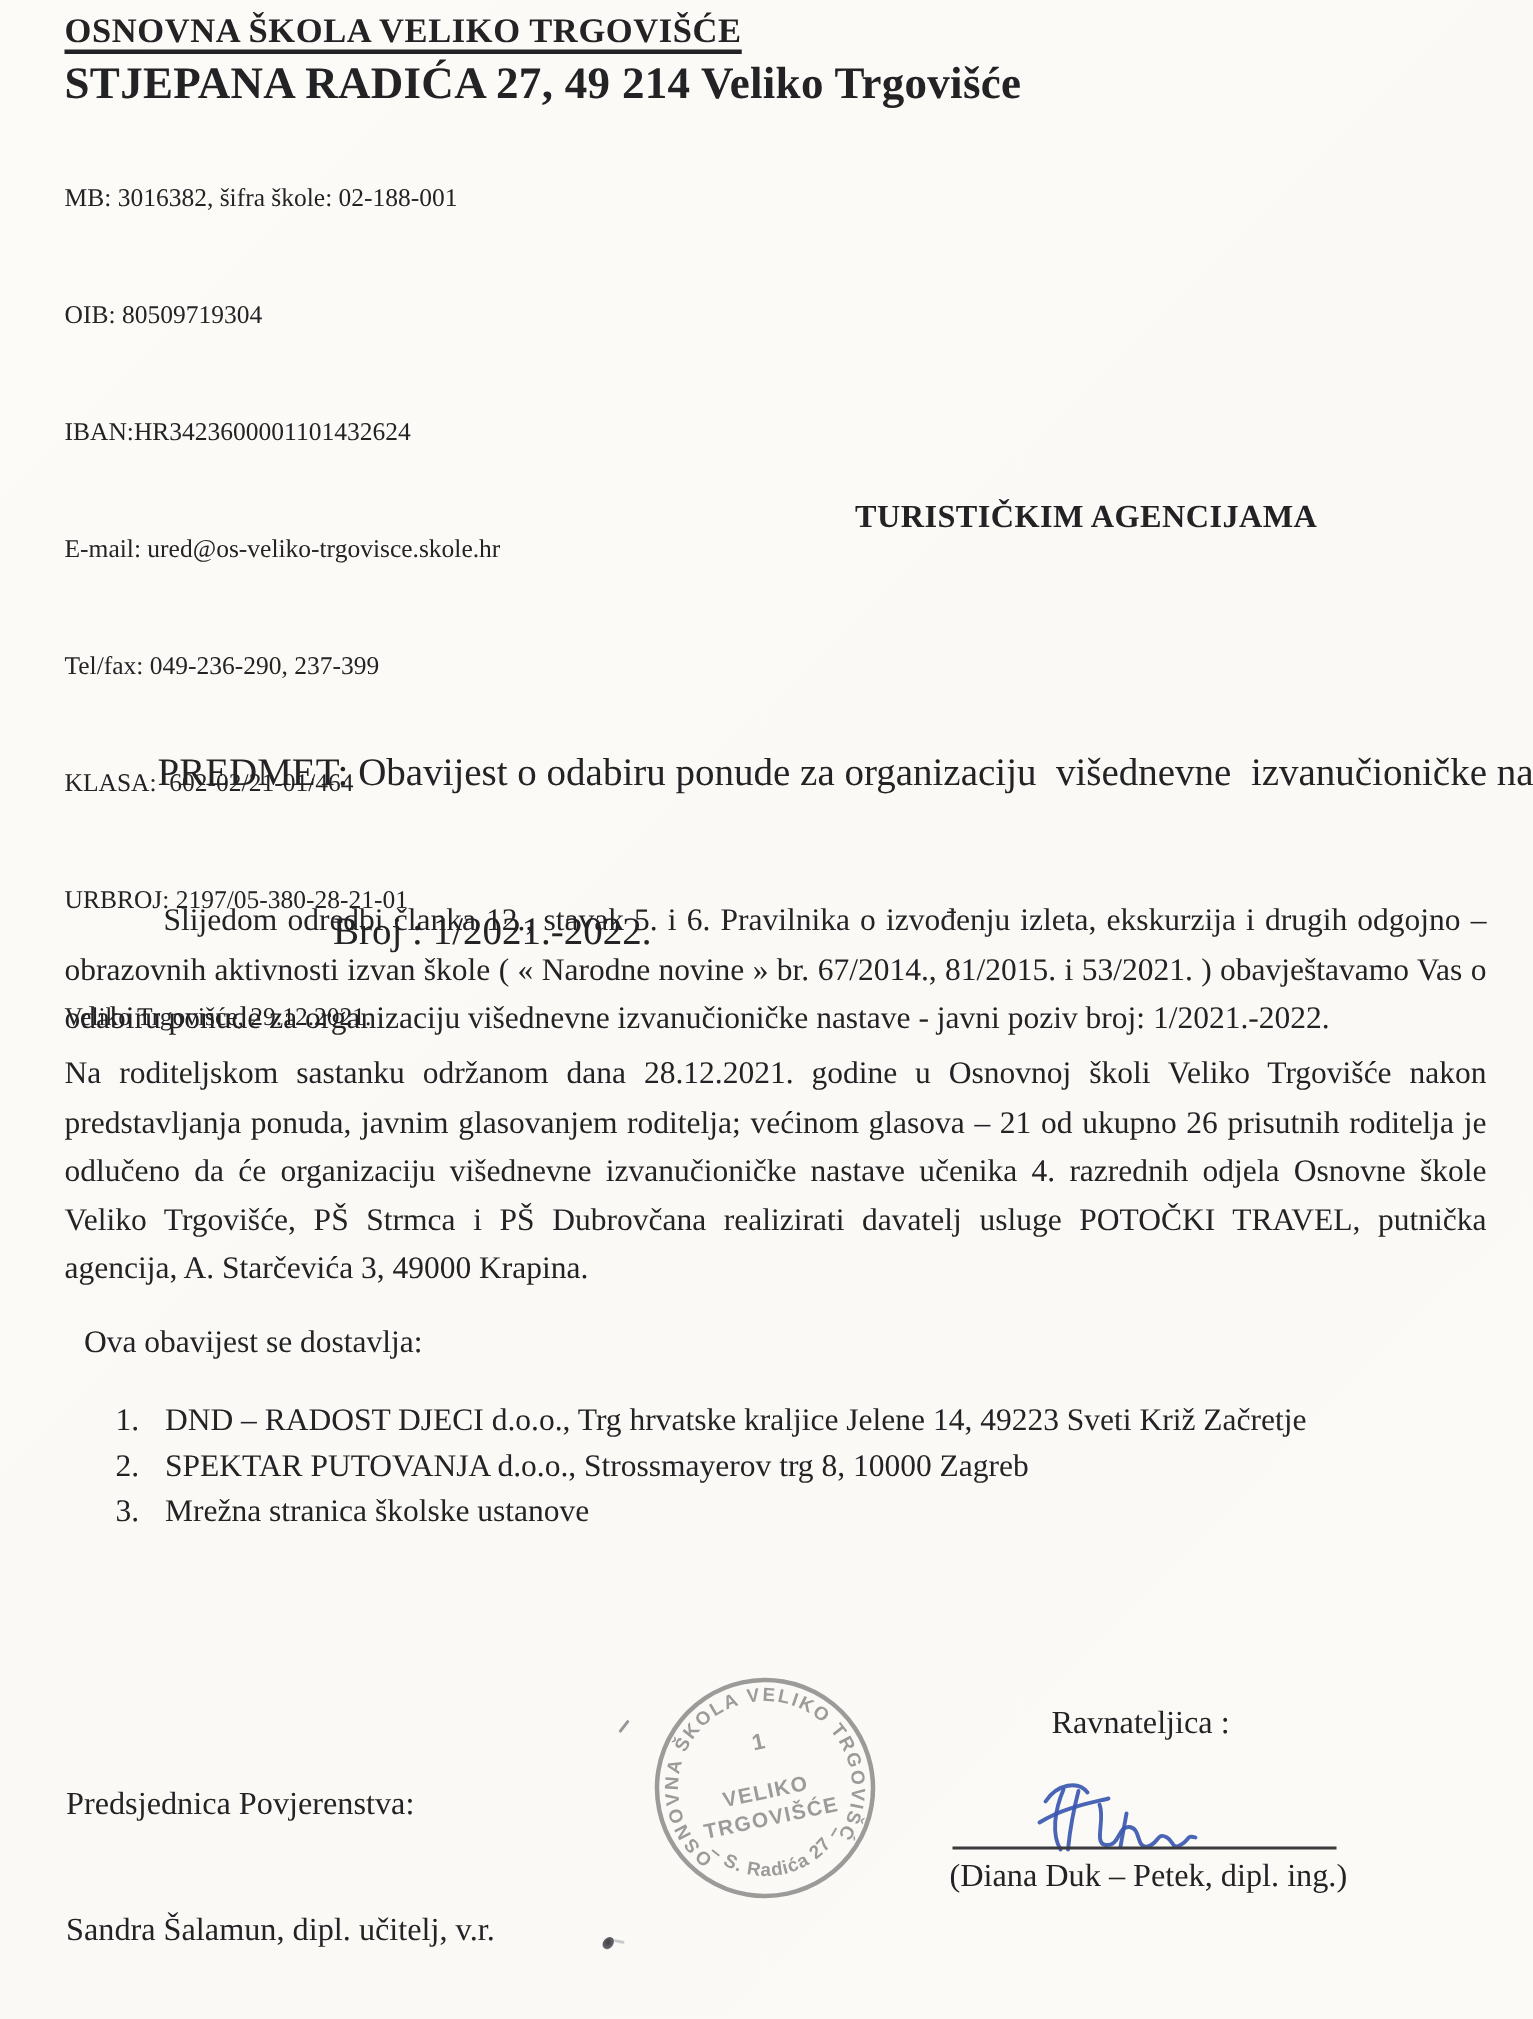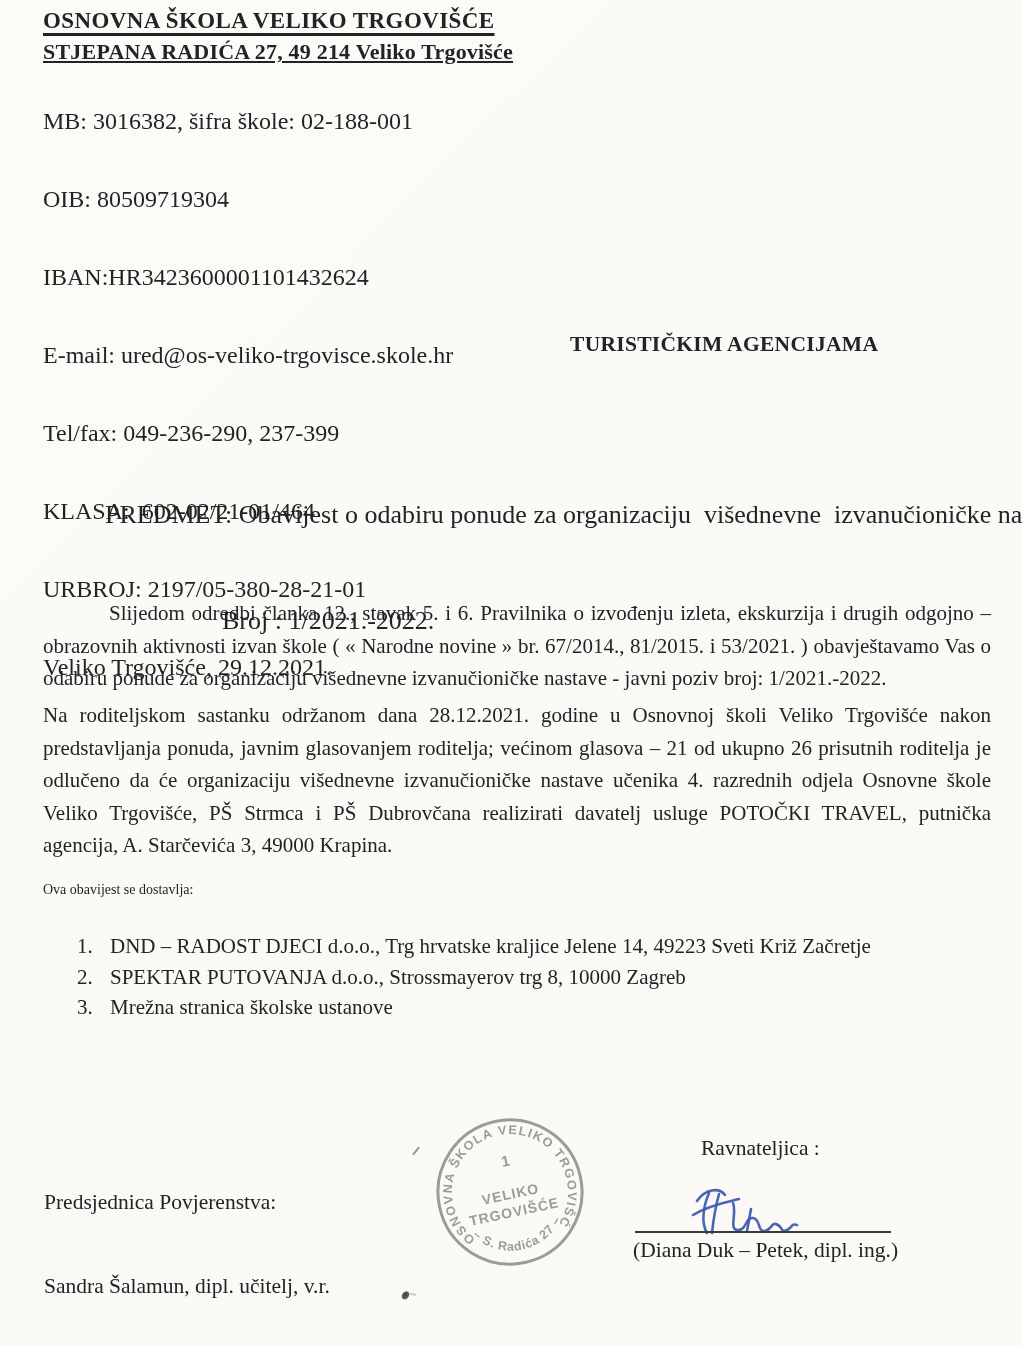--- a/index.html
+++ b/index.html
@@ -14,46 +14,46 @@
   }
   
   .school-name{
     position:absolute;left:43px;top:8px;
     font-size:23px;font-weight:bold;letter-spacing:.4px;
     text-decoration:underline;text-decoration-thickness:2.5px;text-underline-offset:5px;
     white-space:pre;
   }
   .school-address{
     position:absolute;left:43px;top:39px;
-    font-size:22px;font-weight:bold;letter-spacing:.2px;white-space:pre;text-decoration:underline;
+    font-size:30px;font-weight:bold;letter-spacing:.2px;white-space:pre;
   }
   .header-info{
-    position:absolute;left:43px;top:56px;
-    font-size:24px;line-height:26px;white-space:pre;
+    position:absolute;left:43px;top:67px;
+    font-size:17px;line-height:26px;white-space:pre;
   }
   
   .recipient{
     position:absolute;left:570px;top:332px;
     font-size:21.5px;font-weight:bold;letter-spacing:.3px;white-space:pre;
   }
   
   .subject{
     position:absolute;left:105px;top:447px;width:880px;
     font-size:26px;line-height:27px;white-space:pre;
   }
   .subject-line2{margin-left:117px;margin-top:25px;}
   
   .para{
     position:absolute;left:43px;width:948px;margin:0;
     font-size:21px;line-height:32.6px;text-align:justify;
   }
   .para1{top:597px;text-indent:66px;}
   .para2{top:699px;}
   .dist-intro{
-    position:absolute;left:43px;top:882px;font-size:14px;white-space:pre;
+    position:absolute;left:56px;top:882px;font-size:21px;white-space:pre;
   }
   .dist-list{position:absolute;left:77px;top:931px;font-size:21px;line-height:30.5px;}
   .dist-item{display:flex;}
   .dist-num{width:33px;flex:0 0 33px;}
   
   .sig-left{position:absolute;left:44px;top:1132px;font-size:21.5px;line-height:28px;white-space:pre;}
   .sig-right-title{position:absolute;left:701px;top:1136px;font-size:21.5px;white-space:pre;}
   .sig-line{position:absolute;left:635px;top:1231px;width:256px;border-top:2px solid #3a3a3c;}
   .sig-right-name{position:absolute;left:633px;top:1238px;font-size:21.5px;white-space:pre;}
   

